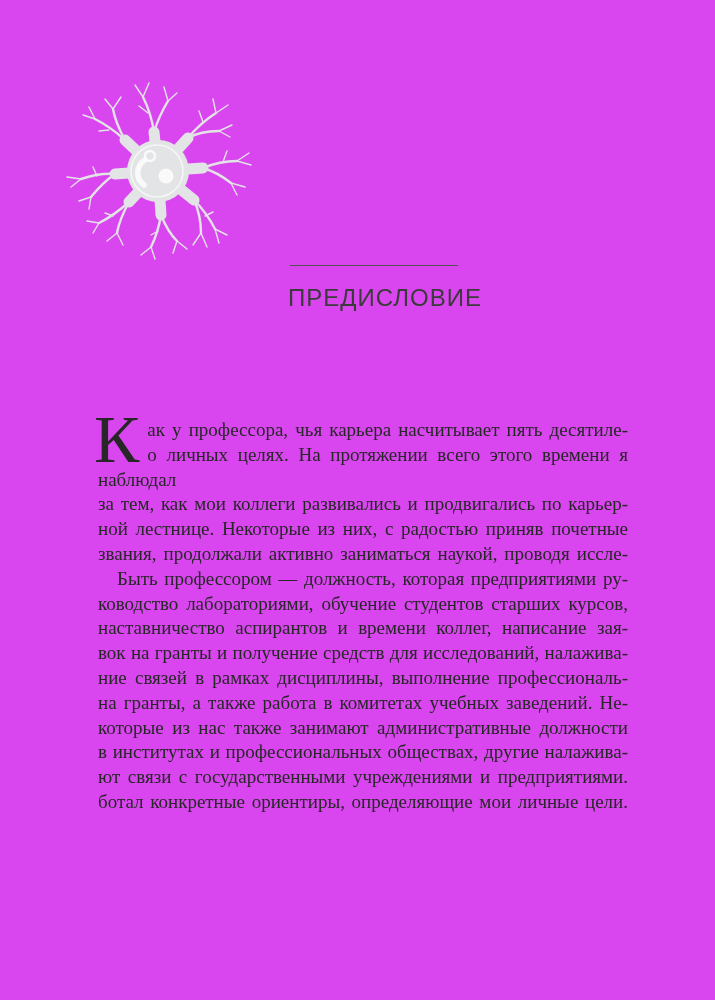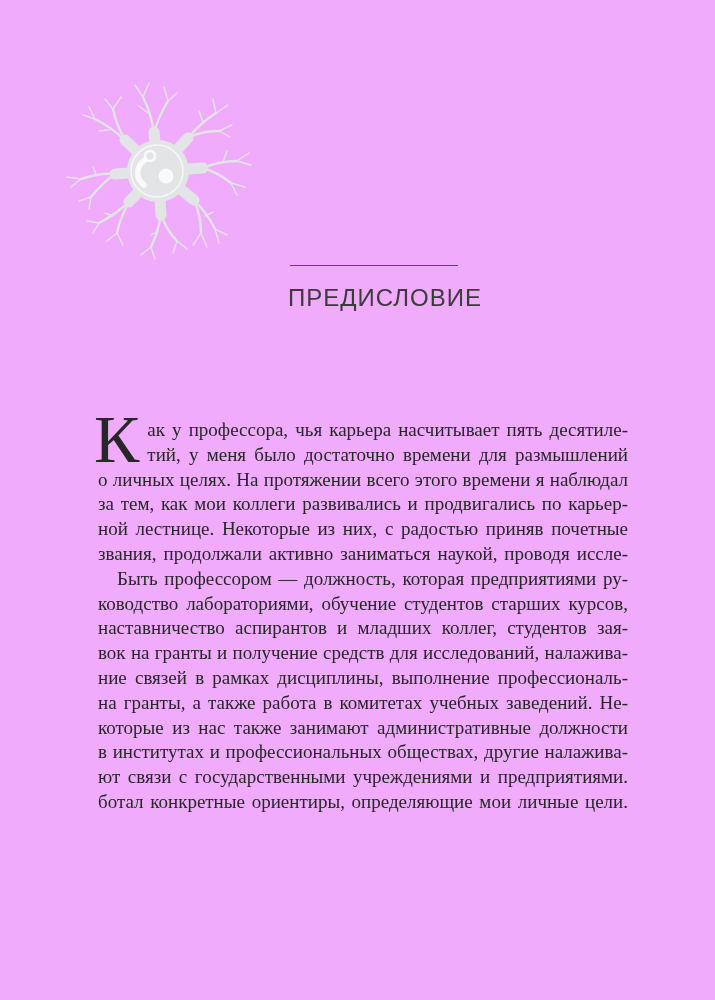--- a/index.html
+++ b/index.html
@@ -7,21 +7,21 @@
   body {
     background: #ffffff;
     position: relative;
     overflow: hidden;
     font-family: "Liberation Serif", "DejaVu Serif", serif;
   }
   .page {
     position: absolute;
     left: 0; top: 0;
     width: 715px; height: 1000px;
-    background: #f0abfc;
+    background: #d946ef;
   }
 
   
   .neuron {
     position: absolute;
     left: 55px; top: 75px;
     width: 212px; height: 190px;
   }
 
   
@@ -157,29 +157,28 @@
     <circle cx="111" cy="101" r="7.5" fill="#fafafa" stroke="none"></circle>
   </svg>
 
   <div class="heading-rule"></div>
   <h1 class="chapter-heading">ПРЕДИСЛОВИЕ</h1>
 
   <div class="textblock">
     <span class="dropcap">К</span>
 
     <div class="line">ак у профессора, чья карьера насчитывает пять десятиле-</div>
-    <div class="line">тий, у меня было достаточно времени для размышлений</div>
     <div class="line">о личных целях. На протяжении всего этого времени я наблюдал</div>
     <div class="line">за тем, как мои коллеги развивались и продвигались по карьер-</div>
     <div class="line">ной лестнице. Некоторые из них, с радостью приняв почетные</div>
     <div class="line">звания, продолжали активно заниматься наукой, проводя иссле-</div>
 
     <div class="line indent">Быть профессором — должность, которая предприятиями ру-</div>
     <div class="line">ководство лабораториями, обучение студентов старших курсов,</div>
-    <div class="line">наставничество аспирантов и младших коллег, студентов зая-</div>
+    <div class="line">наставничество аспирантов и времени коллег, написание зая-</div>
     <div class="line">вок на гранты и получение средств для исследований, налажива-</div>
     <div class="line">ние связей в рамках дисциплины, выполнение профессиональ-</div>
     <div class="line">на гранты, а также работа в комитетах учебных заведений. Не-</div>
     <div class="line">которые из нас также занимают административные должности</div>
     <div class="line">в институтах и профессиональных обществах, другие налажива-</div>
     <div class="line">ют связи с государственными учреждениями и предприятиями.</div>
 
     <div class="line">ботал конкретные ориентиры, определяющие мои личные цели.</div>
   </div>
 

